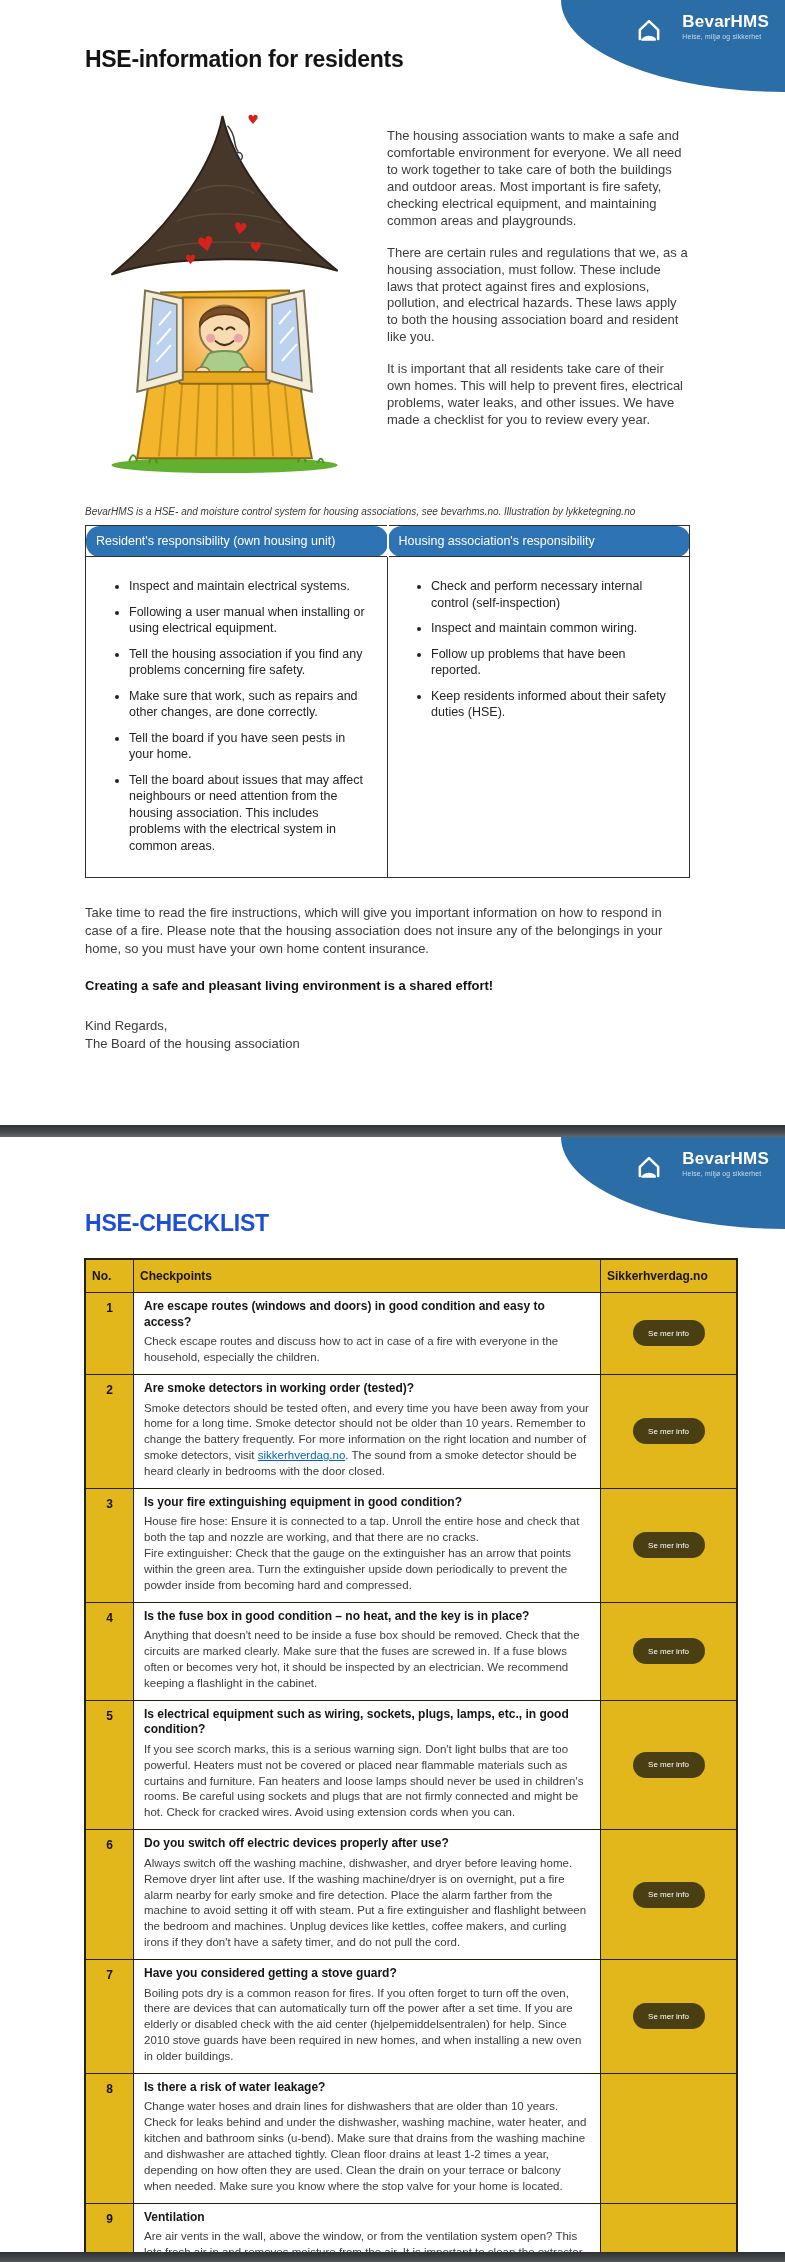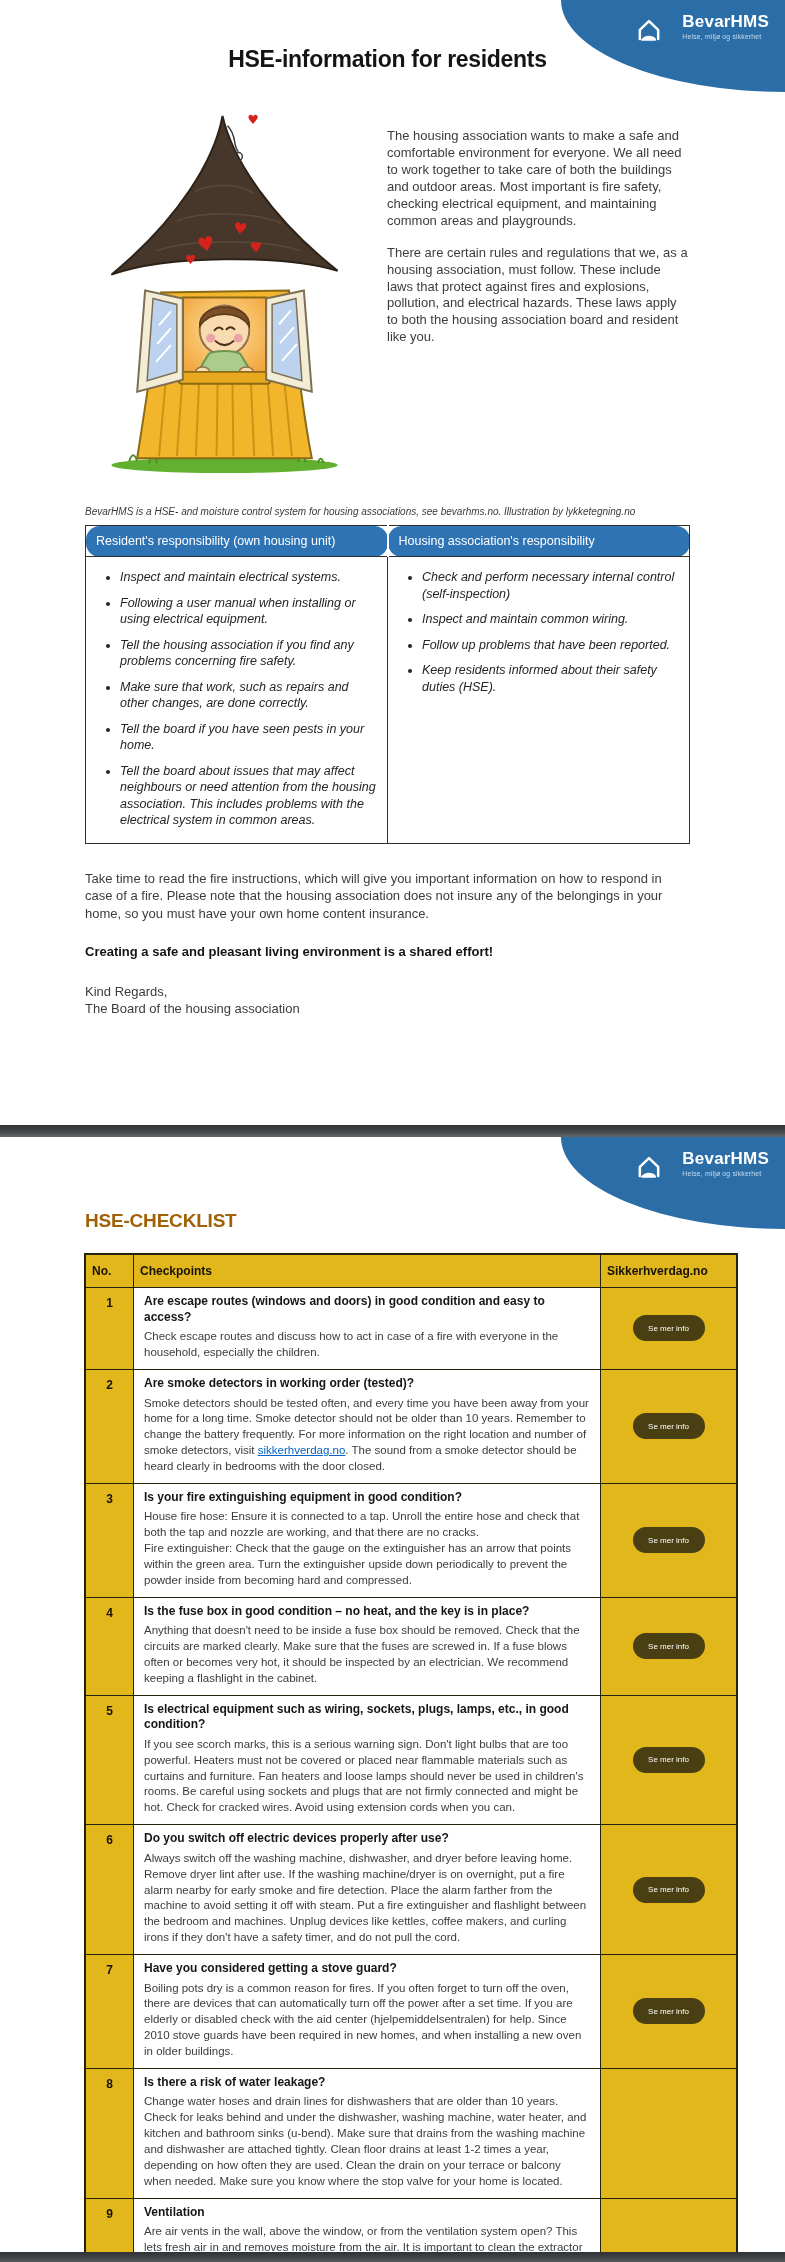--- a/index.html
+++ b/index.html
@@ -10,48 +10,48 @@
   
   .corner{position:absolute;top:0;right:0;width:224px;height:92px;background:#2B6DA6;
           border-bottom-left-radius:100% 100%;z-index:5;}
   .brand{position:absolute;top:13px;right:16px;display:flex;align-items:flex-start;gap:18px;}
   .brand-icon svg{display:block;}
   .brand-name{color:#ffffff;font-size:17px;font-weight:bold;letter-spacing:.2px;line-height:1.05;}
   .brand-tagline{color:#c8dcee;font-size:6.8px;margin-top:2px;letter-spacing:.2px;}
 
   
   .p1-content{padding:0 95px 0 85px;}
-  h1.title{margin:46px 0 0 0;font-size:23px;font-weight:bold;color:#141414;letter-spacing:-.3px;line-height:1.15;text-align:center;}
+  h1.title{margin:46px 0 0 0;font-size:23px;font-weight:bold;color:#141414;letter-spacing:-.3px;line-height:1.15;}
   h2.subtitle{margin:5px 0 0 0;font-size:14.5px;font-weight:bold;color:#141414;}
   .intro-row{display:flex;margin-top:30px;}
   .illustration{width:278px;flex:0 0 278px;}
   .intro-text{padding-top:26px;margin-left:24px;width:303px;}
   .intro-text p{margin:0 0 15px 0;font-size:13px;line-height:1.3;color:#3c3c3c;}
   .caption{margin:18px 0 0 0;font-size:10px;font-style:italic;color:#3a3a3a;}
 
   table.resp-table{border-collapse:collapse;width:605px;margin-top:8px;border:1px solid #2f2f2f;}
   table.resp-table th{background:#2E74B5;color:#ffffff;font-weight:normal;text-align:left;
        font-size:12.5px;padding:8px 10px;width:50%;border-radius:14px;}
   table.resp-table th + th{border-left:2px solid #ffffff;}
   table.resp-table td{border:1px solid #2f2f2f;vertical-align:top;padding:8px 6px 10px 4px;}
-  table.resp-table ul{margin:4px;padding-left:26px;font-style:italic;}
+  table.resp-table ul{margin:13px;padding-left:26px;}
   table.resp-table li{font-size:12.5px;line-height:1.32;color:#252525;margin-bottom:9px;}
   table.resp-table li:last-child{margin-bottom:0;}
 
   .closing{margin:26px 0 0 0;font-size:13px;line-height:1.35;color:#3c3c3c;width:605px;}
   .closing-bold{margin:21px 0 0 0;font-size:13px;font-weight:bold;color:#141414;}
   .signoff{margin:24px 0 0 0;font-size:13px;line-height:1.35;color:#3c3c3c;}
 
   
   .page-divider{width:785px;height:12px;background:linear-gradient(180deg,#2e3235 0%,#45494c 55%,#63676a 100%);}
   .footer-band{position:absolute;left:0;bottom:0;width:785px;height:10px;
       background:linear-gradient(180deg,#2e3235 0%,#45494c 70%,#55595c 100%);}
 
   
-  h2.checklist-heading{margin:73px 0 0 85px;font-size:19px;font-weight:bold;color:#a16207;letter-spacing:-.2px;}
+  h2.checklist-heading{margin:73px 0 0 85px;font-size:23px;font-weight:bold;color:#1d4ed8;letter-spacing:-.2px;}
   table.checklist{border-collapse:collapse;margin:21px 0 0 84px;width:654px;border:2px solid #26200f;}
   table.checklist th{background:#E2B71C;color:#191307;font-size:12px;font-weight:bold;text-align:left;
       padding:9px 6px;border:1px solid #26200f;}
   th.h-no{width:35px;text-align:center;padding:9px 2px;}
   th.h-check{padding-left:10px;}
   th.h-site{width:123px;}
   td.cl-no{background:#E2B71C;border:1px solid #26200f;vertical-align:top;text-align:center;
       font-size:12px;font-weight:bold;color:#191307;padding-top:8px;width:35px;}
   td.cl-main{background:#ffffff;border:1px solid #26200f;vertical-align:top;padding:6px 10px 8px 10px;margin-left:38px;}
   td.cl-info{background:#E2B71C;border:1px solid #26200f;vertical-align:middle;text-align:center;width:123px;}
@@ -141,20 +141,21 @@
               <text x="98" y="163" font-size="13">♥</text>
               <text x="161" y="22" font-size="13">♥</text>
             </g>
             <path d="M141 24 C151 34 146 44 152 50" stroke="#3a3a3a" fill="none" stroke-width="1.5"></path>
             <circle cx="152" cy="55" r="4" fill="none" stroke="#3a3a3a" stroke-width="1.5"></circle>
           </svg>
         </div>
         <div class="intro-text">
           <p>The housing association wants to make a safe and comfortable environment for everyone. We all need to work together to take care of both the buildings and outdoor areas. Most important is fire safety, checking electrical equipment, and maintaining common areas and playgrounds.</p>
           <p>There are certain rules and regulations that we, as a housing association, must follow. These include laws that protect against fires and explosions, pollution, and electrical hazards. These laws apply to both the housing association board and resident like you.</p>
+          <p>It is important that all residents take care of their own homes. This will help to prevent fires, electrical problems, water leaks, and other issues. We have made a checklist for you to review every year.</p>
         </div>
       </div>
 
       <p class="caption">BevarHMS is a HSE- and moisture control system for housing associations, see bevarhms.no. Illustration by lykketegning.no</p>
 
       <table class="resp-table">
         <thead>
           <tr>
             <th>Resident's responsibility (own housing unit)</th>
             <th>Housing association's responsibility</th>

